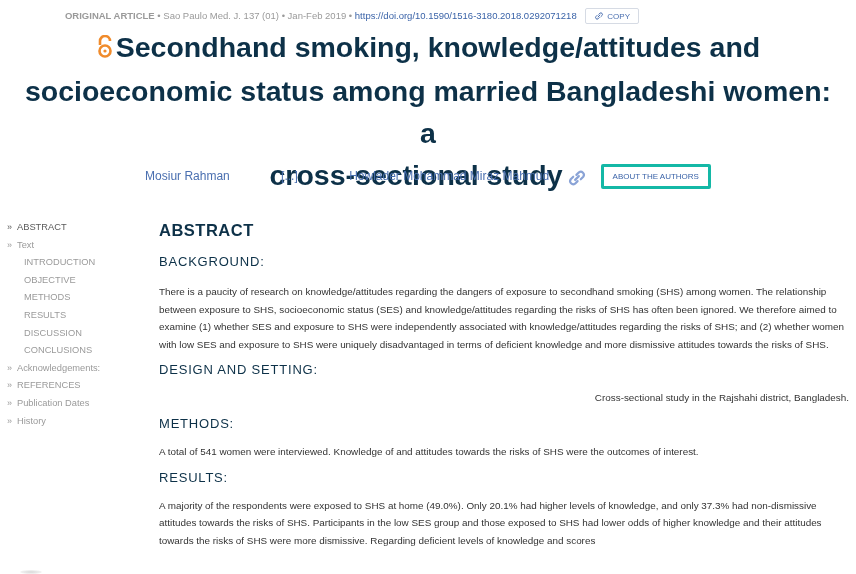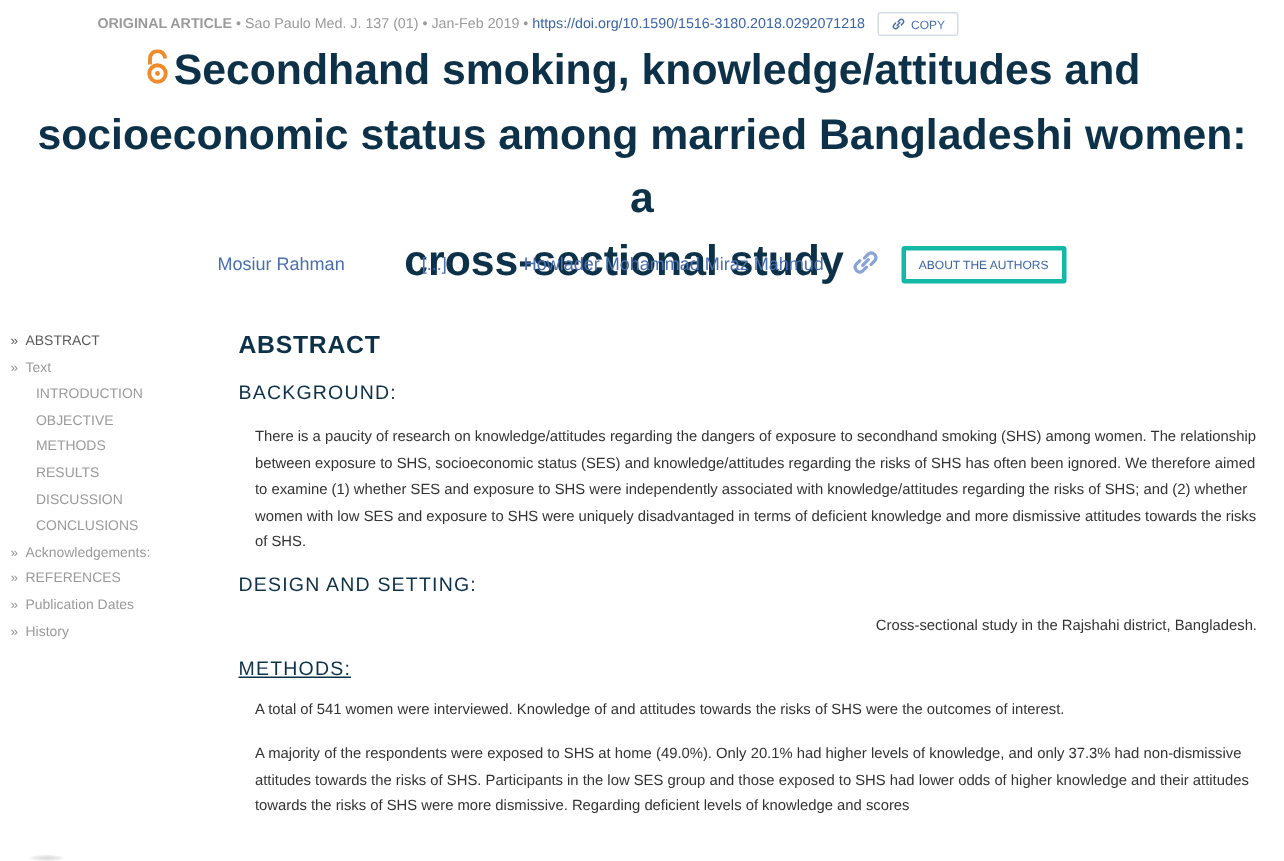--- a/index.html
+++ b/index.html
@@ -16,21 +16,21 @@
   .authors span { margin:0 24px; }
   .about-btn { display:inline-block; border:3px solid #14b8a6; border-radius:2px; padding:5px 9px; font-size:8px; color:#3a63a8; margin-left:6px; vertical-align:middle; }
   .sidebar { position:absolute; top:219px; left:7px; width:140px; font-size:9.3px; color:#9a9a9a; }
   .sidebar .item { height:17.6px; line-height:17.6px; }
   .sidebar .item.active { color:#5a5a5a; font-weight:normal; }
   .sidebar .item .chev { display:inline-block; width:10px; font-size:9px; }
   .sidebar .sub { padding-left:17px; }
   .main { position:absolute; top:218px; left:159px; width:690px; }
   .h1 { font-size:16.5px; font-weight:bold; color:#0d3148; letter-spacing:0.5px; margin:0; height:28px; line-height:24px; }
   .h2 { font-size:13px; font-weight:normal; color:#0d3148; letter-spacing:0.8px; margin:0; }
-  .para { font-size:9.9px; color:#333; line-height:17.6px; margin:11px; }
+  .para { font-size:9.9px; color:#333; line-height:17.6px; margin:0; }
   .shadow-dot { position:absolute; left:20px; top:570px; width:22px; height:4px; border-radius:50%; background:radial-gradient(#d8d8d8, #fff); }
 </style>
 </head>
 <body>
 
 <div class="meta">
   <span class="label">ORIGINAL ARTICLE</span>
   <span>•</span>
   <span>Sao Paulo Med. J. 137 (01)</span>
   <span>•</span>
@@ -75,18 +75,19 @@
   <div class="item"><span class="chev">»</span><span>Publication Dates</span></div>
   <div class="item"><span class="chev">»</span><span>History</span></div>
 </div>
 
 <div class="main">
   <h1 class="h1">ABSTRACT</h1>
   <h2 class="h2" style="margin-top:8px;">BACKGROUND:</h2>
   <p class="para" style="margin-top:14px;">There is a paucity of research on knowledge/attitudes regarding the dangers of exposure to secondhand smoking (SHS) among women. The relationship between exposure to SHS, socioeconomic status (SES) and knowledge/attitudes regarding the risks of SHS has often been ignored. We therefore aimed to examine (1) whether SES and exposure to SHS were independently associated with knowledge/attitudes regarding the risks of SHS; and (2) whether women with low SES and exposure to SHS were uniquely disadvantaged in terms of deficient knowledge and more dismissive attitudes towards the risks of SHS.</p>
   <h2 class="h2" style="margin-top:9px;">DESIGN AND SETTING:</h2>
   <p class="para" style="margin-top:12px;text-align:right;">Cross-sectional study in the Rajshahi district, Bangladesh.</p>
-  <h2 class="h2" style="margin-top:9px;text-decoration:underline;">METHODS:</h2>
+  <h2 class="h2" style="margin-top:9px;">METHODS:</h2>
   <p class="para" style="margin-top:12px;">A total of 541 women were interviewed. Knowledge of and attitudes towards the risks of SHS were the outcomes of interest.</p>
+  <h2 class="h2" style="margin-top:9px;">RESULTS:</h2>
   <p class="para" style="margin-top:12px;">A majority of the respondents were exposed to SHS at home (49.0%). Only 20.1% had higher levels of knowledge, and only 37.3% had non-dismissive attitudes towards the risks of SHS. Participants in the low SES group and those exposed to SHS had lower odds of higher knowledge and their attitudes towards the risks of SHS were more dismissive. Regarding deficient levels of knowledge and scores</p>
 </div>
 
 <div class="shadow-dot"></div>
 
 </body></html>

